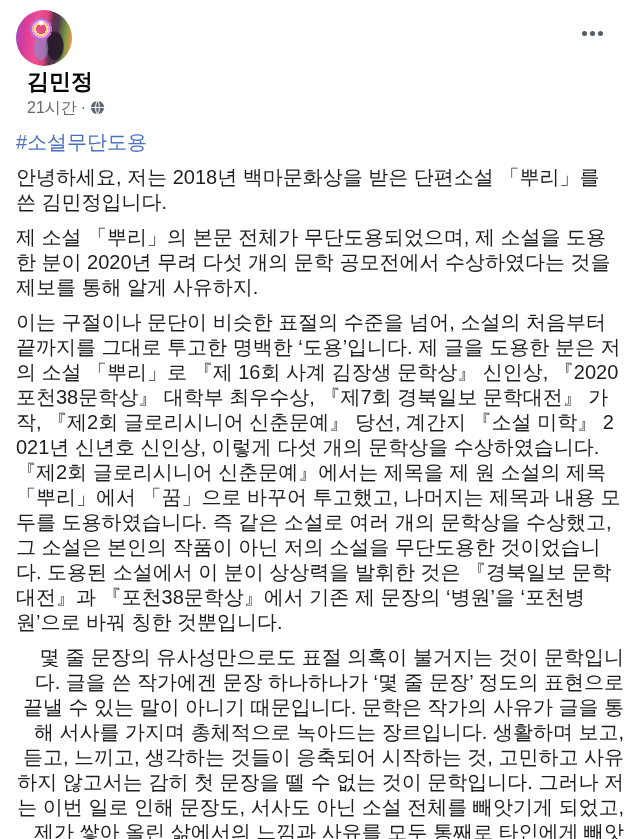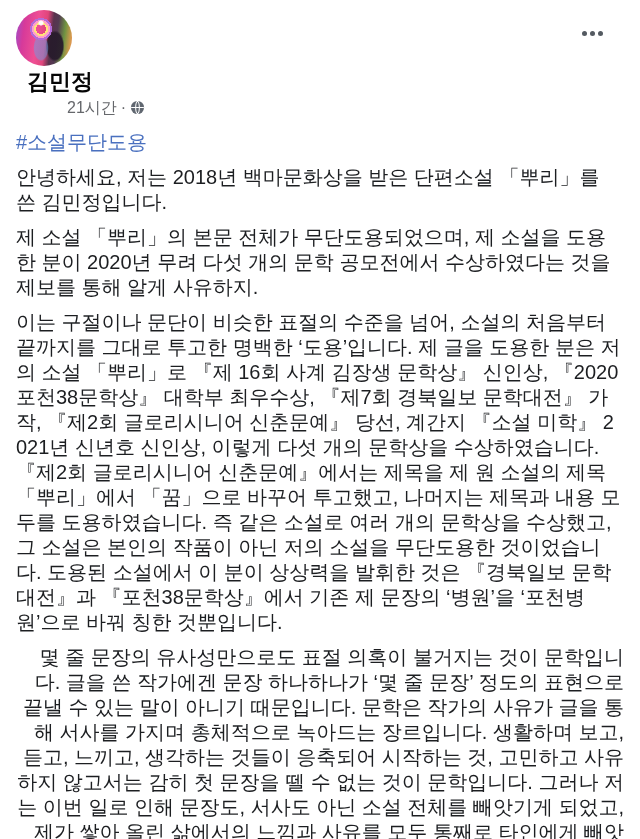--- a/index.html
+++ b/index.html
@@ -43,21 +43,20 @@
     cursor: pointer;
   }
   .meta {
     display: flex;
     align-items: center;
     gap: 4px;
     margin-top: 3px;
     font-size: 16px;
     line-height: 19px;
     color: #65676b;
-    margin-left: 40px;
   }
   .meta .sep { color: #65676b; }
   .globe { display: inline-flex; align-items: center; }
   .menu {
     position: absolute;
     right: 17px; top: 23px;
     display: flex;
     align-items: center;
     gap: 3px;
     padding: 8px 4px;

